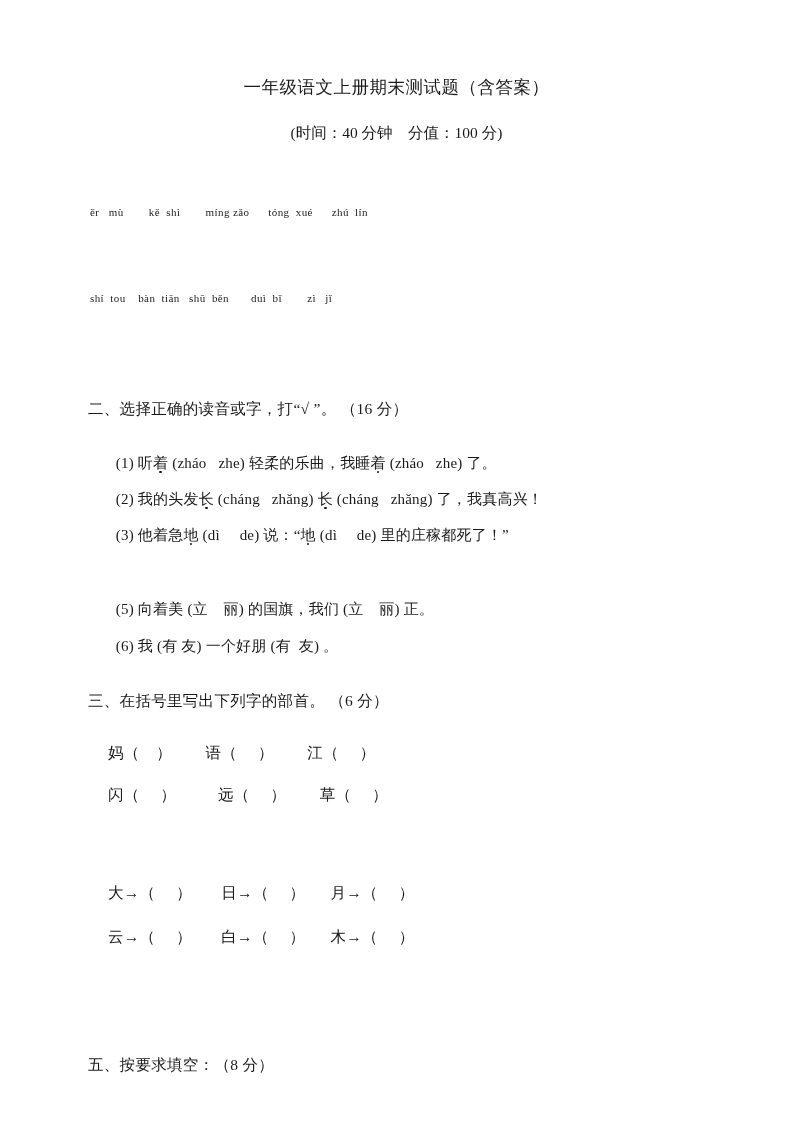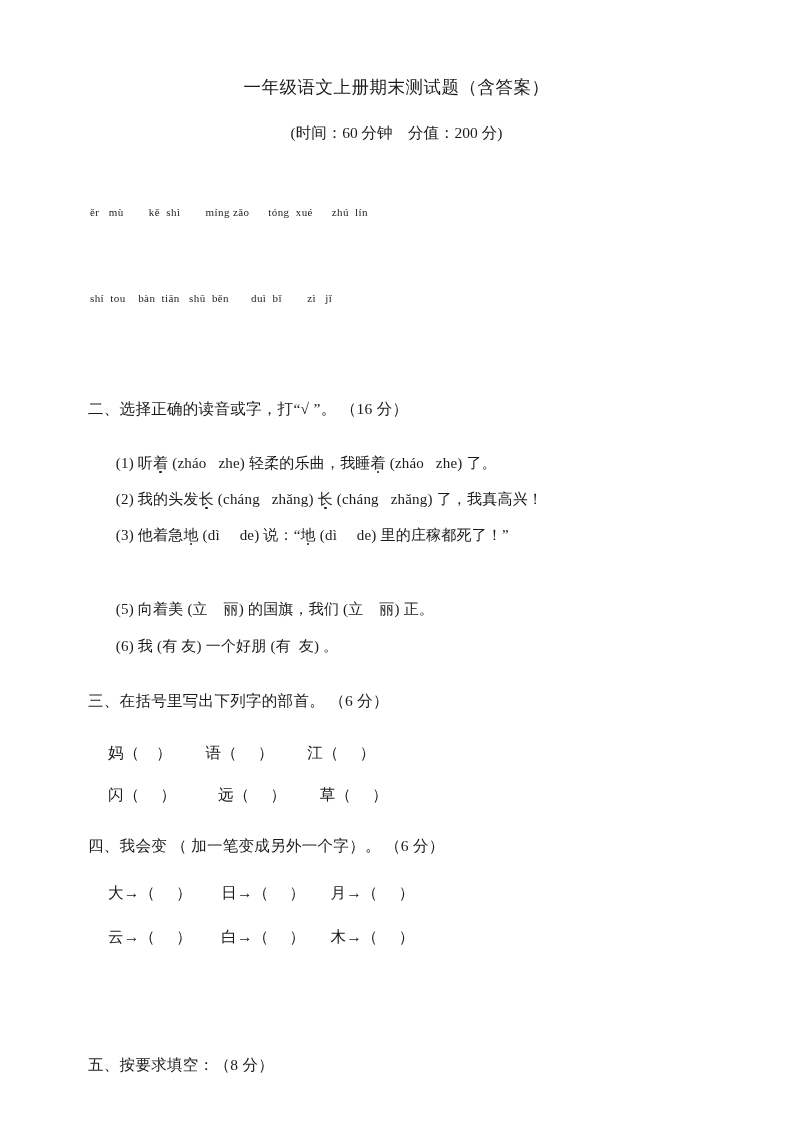--- a/index.html
+++ b/index.html
@@ -84,21 +84,21 @@
     border-radius: 50%;
     background: #1a1a1a;
   }
 </style>
 </head>
 <body>
 
 <div class="page">
 
   <div class="doc-title">一年级语文上册期末测试题（含答案）</div>
-  <div class="doc-subtitle">(时间：60 分钟    分值：200 分)</div>
+  <div class="doc-subtitle">(时间：40 分钟    分值：100 分)</div>
 
   <div class="line pinyin" style="left:90px; top:206px;">ěr   mù        kě  shì        míng zǎo      tóng  xué      zhú  lín</div>
   <div class="line pinyin" style="left:90px; top:292px;">shí  tou    bàn  tiān   shū  běn       duì  bǐ        zì   jǐ</div>
 
   <div class="line sec-head" style="left:88px; top:400px;">二、选择正确的读音或字，打“√ ”。 （16 分）</div>
 
   <div class="line qline" style="left:100px; top:438px;">
     <span>(1)</span><span> </span><span>听</span><span class="dotchar">着</span><span> (zháo   zhe) 轻柔的乐曲，我睡</span><span class="dotchar">着</span><span> (zháo   zhe) 了。</span>
   </div>
 
@@ -117,19 +117,18 @@
 
   <div class="line qline" style="left:100px; top:621px;">
     <span>(6)</span><span> </span><span>我 (有 友) 一个好朋 (有  友) 。</span>
   </div>
 
 
   <div class="line sec-head" style="left:88px; top:692px;">三、在括号里写出下列字的部首。 （6 分）</div>
   <div class="line blanks" style="left:108px; top:744px;">妈（    ）        语（     ）        江（     ）</div>
   <div class="line blanks" style="left:108px; top:786px;">闪（     ）          远（     ）        草（     ）</div>
 
-  <div class="line sec-head" style="left:88px; top:837px;">四、我会变 （ 加一笔变成另外一个字）。 （6 分）</div>
   <div class="line blanks" style="left:108px; top:884px;">大→（     ）       日→（     ）      月→（     ）</div>
   <div class="line blanks" style="left:108px; top:928px;">云→（     ）       白→（     ）      木→（     ）</div>
 
   <div class="line sec-head" style="left:88px; top:1056px;">五、按要求填空：（8 分）</div>
 
 </div>
 
 </body></html>

